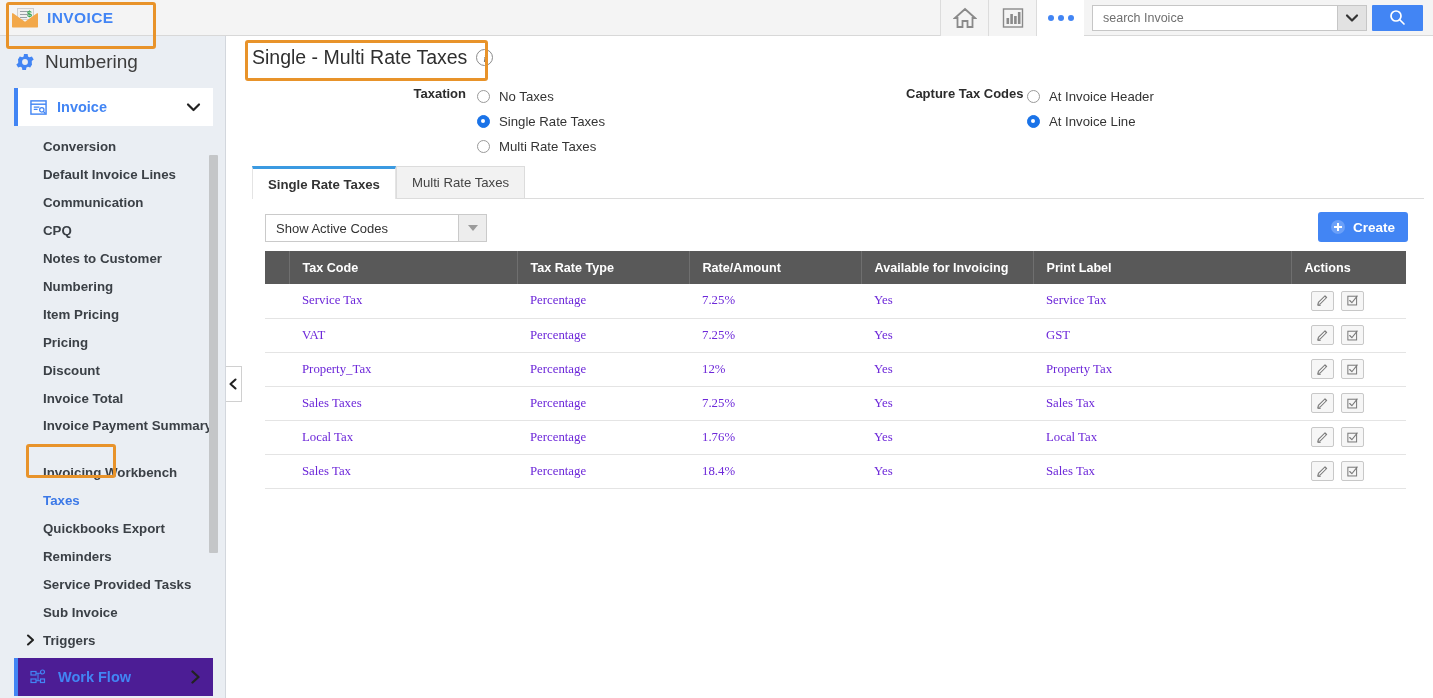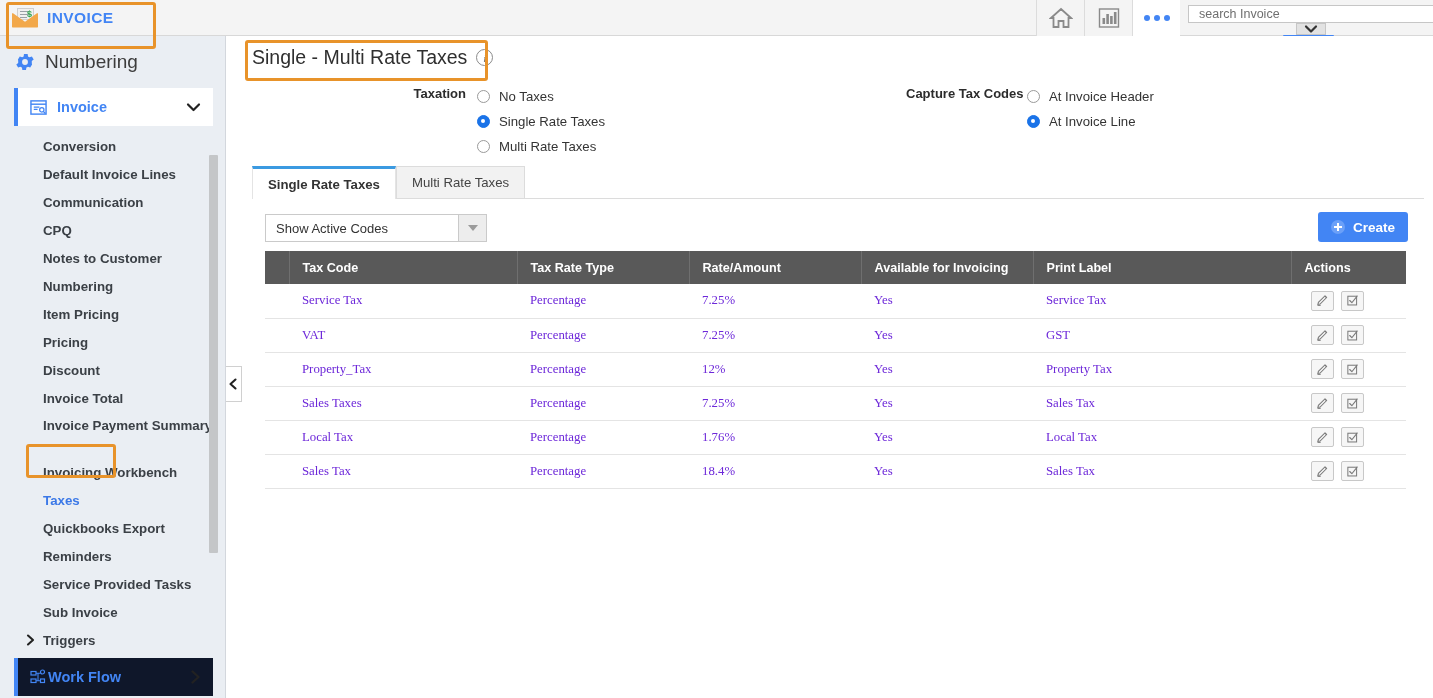--- a/index.html
+++ b/index.html
@@ -46,21 +46,21 @@
   .top-right { margin-left: auto; display: flex; align-items: center; height: 36px; }
   .ticon {
     width: 48px; height: 36px; display: flex; align-items: center; justify-content: center;
     cursor: pointer; background: #f4f4f4;
   }
   .ticon.sep-left { border-left: 1px solid #dcdcdc; }
   .ticon.white { background:#ffffff; }
   .dots { display: flex; gap: 4px; }
   .dots span { width: 6px; height: 6px; border-radius: 50%; background: #4285f4; display:block; }
 
-  .searchwrap { display: flex; align-items: center; height: 26px; margin-left: 8px; flex-direction: column; }
+  .searchwrap { display: flex; align-items: center; height: 26px; margin-left: 8px; }
   .searchbox {
     width: 245px; height: 26px; background: #fff; border: 1px solid #c6c6c6; border-right: none;
     display: flex; align-items: center; padding: 0 8px;
   }
   .searchbox input {
     border: none; outline: none; width: 100%; font-size: 12.5px; color: #555;
     font-family: "Liberation Sans", sans-serif; background: transparent;
   }
   .searchbox input::placeholder { color: #6f6f6f; }
   .searchcaret {
@@ -104,22 +104,22 @@
   .navitem {
     height: 28px; display: flex; align-items: center; padding-left: 43px;
     font-size: 13.3px; color: #3b4046; font-weight: bold; cursor: pointer; white-space: nowrap;
   }
   .navitem.two-line { height: 46px; line-height: 17px; display: block; padding-top: 5px; }
   .navitem.active { color: #3b78e7; }
   .navitem.tri { padding-left: 26px; gap: 8px; }
   .navitem .arrow { color: #222; font-size: 12px; font-weight: bold; }
 
   .nav-bottom {
-    margin: 4px 12px 0 14px; height: 38px; background: #0f172a;
-    display: flex; align-items: center; padding-left: 12px;
+    margin: 4px 12px 0 14px; height: 38px; background: #4c1d95;
+    display: flex; align-items: center; gap: 10px; padding-left: 12px;
     border-left: 4px solid #4285f4;
   }
   .nav-bottom .gtext { color: #4285f4; font-size: 14.5px; font-weight: bold; }
   .nav-bottom .chev { margin-left: auto; margin-right: 12px; color: #222; font-size: 14px; font-weight:bold; }
 
   .sb-scrollbar {
     position: absolute; right: 7px; top: 119px; width: 9px; height: 398px;
     background: #c4c6c8; border-radius: 1px; cursor: pointer;
   }
   .collapse-handle {

